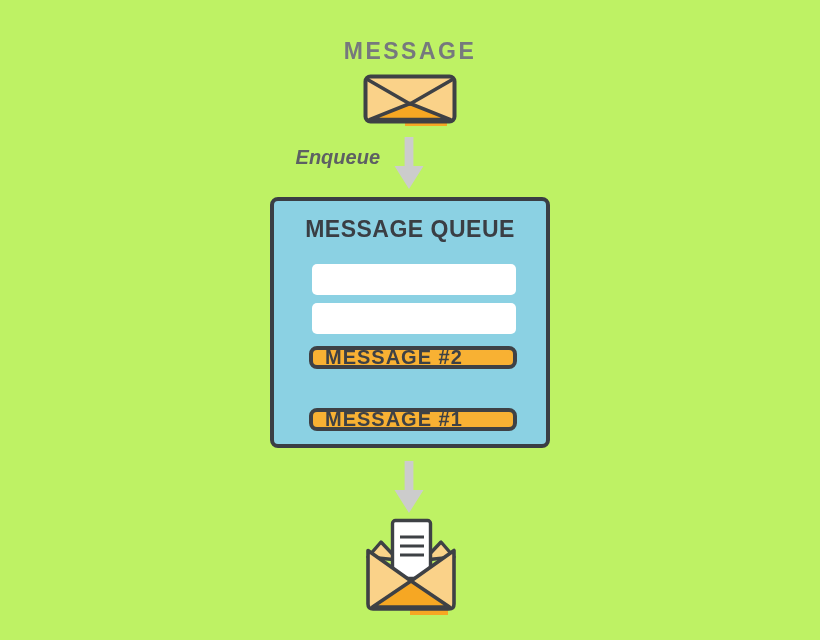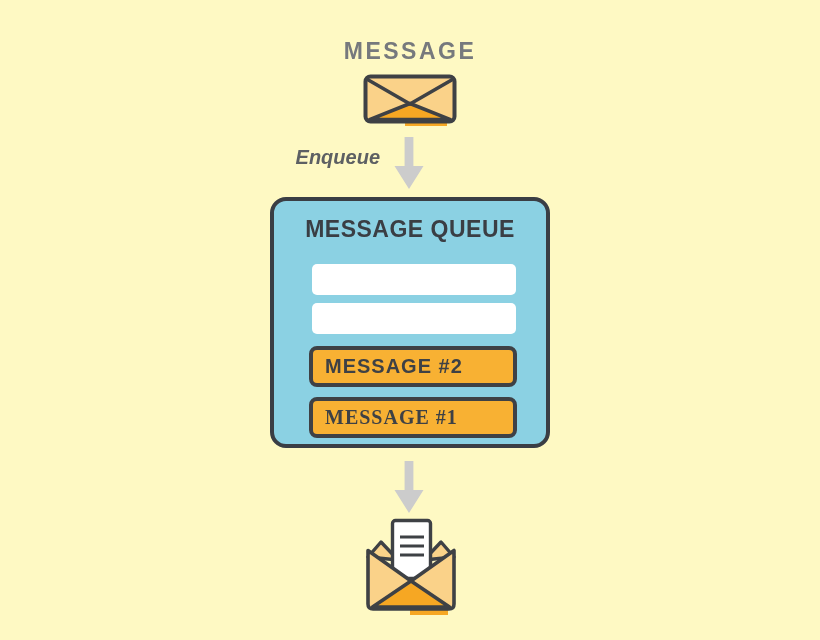--- a/index.html
+++ b/index.html
@@ -1,17 +1,17 @@
 <!DOCTYPE html>
 <html><head>
 <meta charset="utf-8">
 <style>
   html,body{margin:0;padding:0;background:#ffffff;}
   body{width:820px;height:640px;font-family:"Liberation Sans",sans-serif;}
-  .canvas{position:relative;width:820px;height:640px;background:#fef9c3;overflow:hidden;}
+  .canvas{position:relative;width:820px;height:640px;background:#bef264;overflow:hidden;}
 
   .src-title{
     position:absolute;left:0;top:38px;width:820px;text-align:center;
     font-size:23px;font-weight:bold;letter-spacing:2.5px;color:#76797d;
   }
 
   .env-closed{position:absolute;left:363px;top:74px;width:94px;height:54px;}
   .env-open{position:absolute;left:364px;top:517px;width:94px;height:98px;}
 
   .arrow{position:absolute;width:30px;height:52px;}
@@ -20,40 +20,40 @@
 
   .action-label{
     position:absolute;font-size:20px;font-weight:bold;font-style:italic;
     color:#5d6063;white-space:nowrap;
   }
   .enqueue-label{left:180px;top:146px;width:200px;text-align:right;}
   .dequeue-label{left:438px;top:470px;}
 
   .queue-box{
     position:absolute;left:270px;top:197px;width:280px;height:251px;
-    box-sizing:border-box;background:#8bd1e3;border:4px solid #3a3e44;border-radius:16px;
+    box-sizing:border-box;background:#8bd1e3;border:4px solid #3a3e44;border-radius:8px;
   }
   .queue-title{
     position:absolute;left:0;top:15px;width:100%;text-align:center;
     font-size:23px;font-weight:bold;letter-spacing:0.5px;color:#3a3e44;
   }
   .slot{position:absolute;box-sizing:border-box;}
   .slot-empty{
     left:38px;width:204px;height:31px;background:#ffffff;border-radius:5px;
   }
   .slot-e1{top:63px;}
   .slot-e2{top:102px;}
   .slot-msg{
-    left:35px;width:208px;height:41px;background:#f8b133;
+    left:35px;width:208px;height:23px;background:#f8b133;
     border:4px solid #3e4145;border-radius:8px;
     display:flex;align-items:center;padding-left:12px;
     font-size:20px;font-weight:bold;letter-spacing:1px;color:#3e4145;
   }
   .slot-m2{top:145px;}
-  .slot-m1{top:196px;font-family:Liberation Serif, serif;}
+  .slot-m1{top:207px;}
 </style>
 </head>
 <body>
 
 <div class="canvas">
 
   <div class="src-title">MESSAGE</div>
 
   <svg class="env-closed" viewBox="0 0 94 54" aria-hidden="true">
     <rect x="42" y="45" width="42" height="7" fill="#f6a723"></rect>

